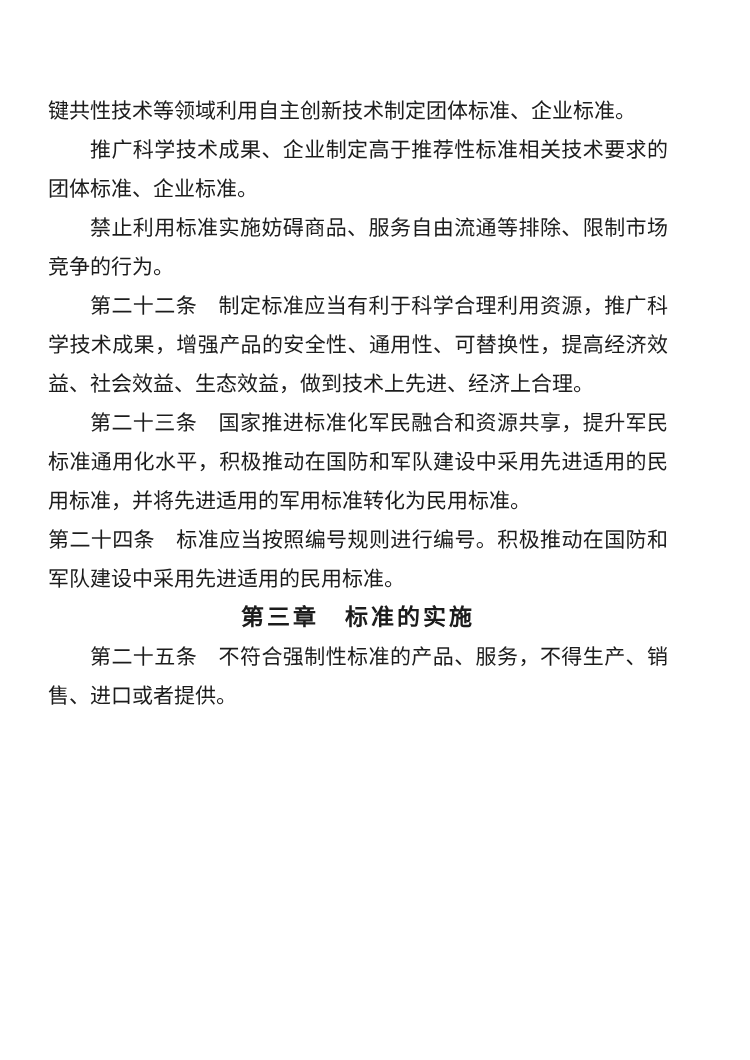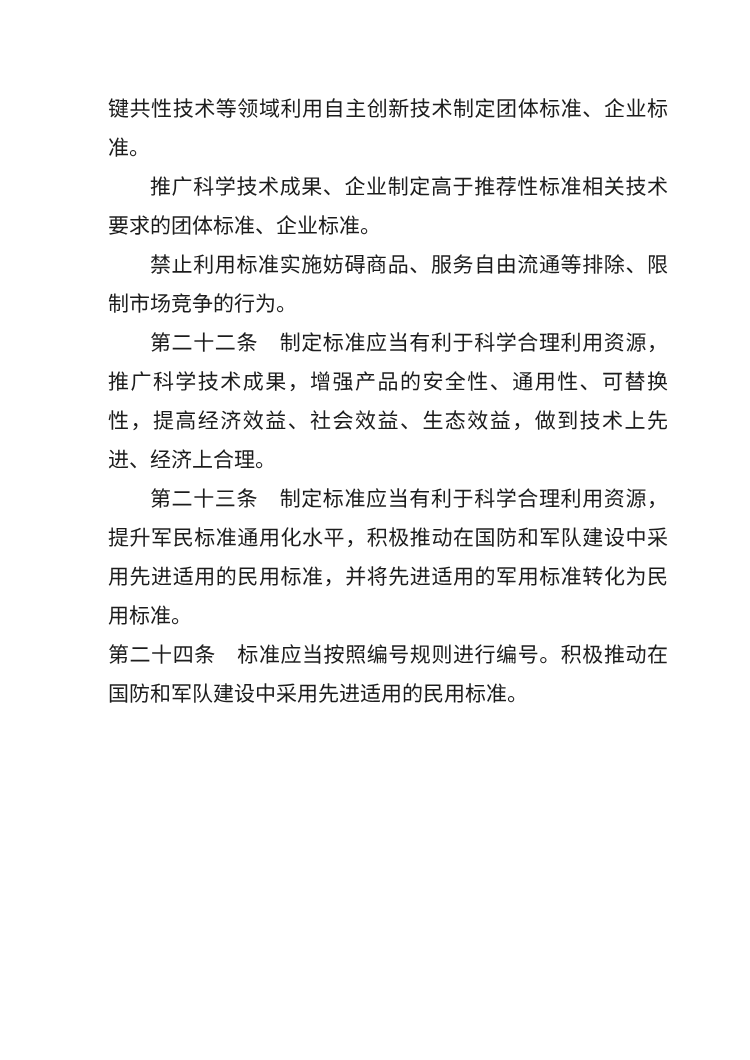--- a/index.html
+++ b/index.html
@@ -8,22 +8,22 @@
     background: #ffffff;
   }
   .page {
     position: relative;
     box-sizing: border-box;
     width: 750px;
     height: 828px;
     margin: 0;
     background: #ffffff;
     overflow: hidden;
-    padding: 91px 82px 0 108px;
-    font-family: Liberation Mono, monospace;
+    padding: 91px 82px 0 48px;
+    font-family: Liberation Sans, sans-serif;
     font-size: 21px;
     line-height: 39px;
     color: #1c1c1c;
   }
   .doc-blocks p,
   .doc-blocks h2 {
     margin: 0;
     padding: 0;
   }
   .body-para {
@@ -43,16 +43,18 @@
 </style>
 </head>
 <body>
 
 <main class="page">
   <div class="doc-blocks">
       <p class="body-para">键共性技术等领域利用自主创新技术制定团体标准、企业标准。</p>
       <p class="body-para indent">推广科学技术成果、企业制定高于推荐性标准相关技术要求的团体标准、企业标准。</p>
       <p class="body-para indent">禁止利用标准实施妨碍商品、服务自由流通等排除、限制市场竞争的行为。</p>
       <p class="body-para indent">第二十二条　制定标准应当有利于科学合理利用资源，推广科学技术成果，增强产品的安全性、通用性、可替换性，提高经济效益、社会效益、生态效益，做到技术上先进、经济上合理。</p>
-      <p class="body-para indent">第二十三条　制定标准应当有利于科学合理利用资源，提升军民标准通用化水平，积极推动在国防和军队建设中采用先进适用的民用标准，并将先进适用的军用标准转化为民用标准。</p>
+      <p class="body-para indent">第二十三条　国家推进标准化军民融合和资源共享，提升军民标准通用化水平，积极推动在国防和军队建设中采用先进适用的民用标准，并将先进适用的军用标准转化为民用标准。</p>
       <p class="body-para">第二十四条　标准应当按照编号规则进行编号。积极推动在国防和军队建设中采用先进适用的民用标准。</p>
+      <h2 class="chapter-heading">第三章　标准的实施</h2>
+      <p class="body-para indent">第二十五条　不符合强制性标准的产品、服务，不得生产、销售、进口或者提供。</p>
     </div>
 </main>
 
 </body></html>

